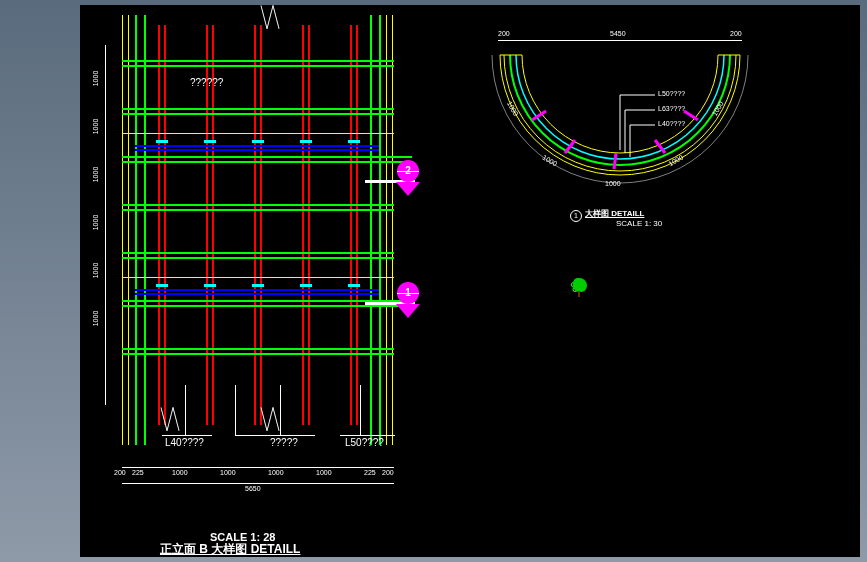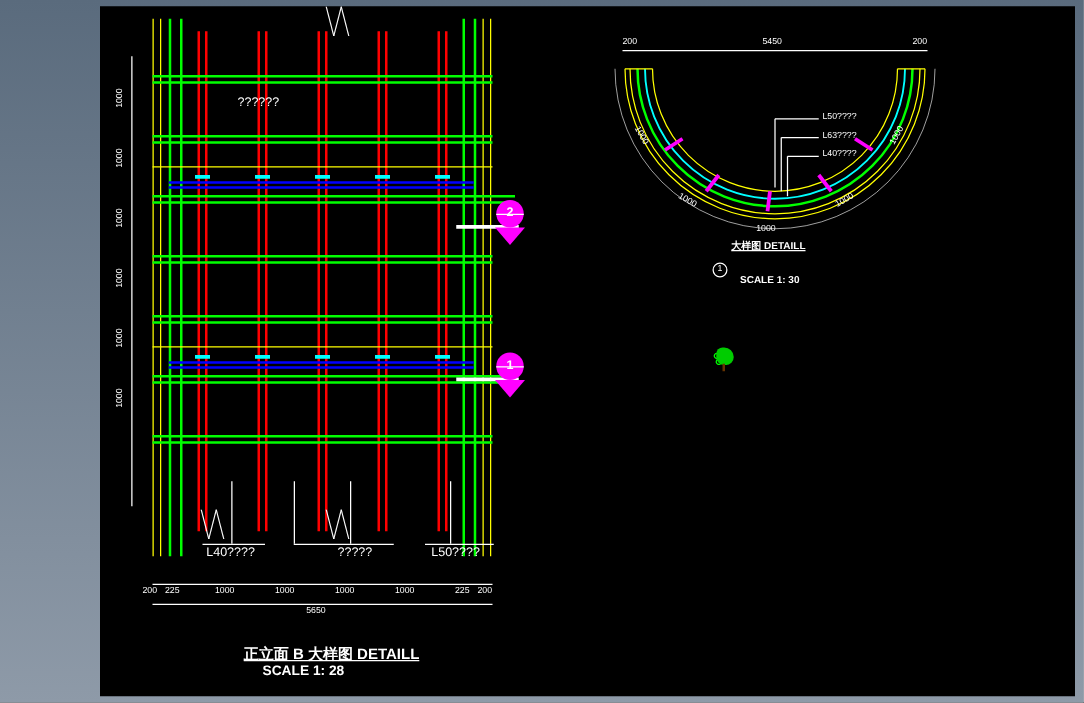--- a/index.html
+++ b/index.html
@@ -164,21 +164,21 @@
   <div class="label label-sm" style="left:34px; top:464px;">200</div>
   <div class="label label-sm" style="left:52px; top:464px;">225</div>
   <div class="label label-sm" style="left:92px; top:464px;">1000</div>
   <div class="label label-sm" style="left:140px; top:464px;">1000</div>
   <div class="label label-sm" style="left:188px; top:464px;">1000</div>
   <div class="label label-sm" style="left:236px; top:464px;">1000</div>
   <div class="label label-sm" style="left:284px; top:464px;">225</div>
   <div class="label label-sm" style="left:302px; top:464px;">200</div>
   <div class="label label-sm" style="left:165px; top:480px;">5650</div>
 
-  <div class="title" style="left:80px; top:510px;margin-left:35px;">正立面 B 大样图  DETAILL</div>
+  <div class="title" style="left:80px; top:536px;">正立面 B 大样图  DETAILL</div>
   <div class="subtitle" style="left:130px; top:526px;">SCALE 1: 28</div>
 
   <svg style="position:absolute; left:400px; top:30px; width:280px; height:180px;">
 
     <path d="M 20 20 A 120 120 0 0 0 260 20" stroke="#ffff00" stroke-width="1" fill="none"></path>
     <path d="M 24 20 A 116 116 0 0 0 256 20" stroke="#ffff00" stroke-width="1" fill="none"></path>
 
     <path d="M 30 20 A 110 110 0 0 0 250 20" stroke="#00ff00" stroke-width="2" fill="none"></path>
 
     <path d="M 36 20 A 104 104 0 0 0 244 20" stroke="#00ffff" stroke-width="1.5" fill="none"></path>
@@ -213,20 +213,20 @@
   <div class="label label-sm" style="left:462px; top:152px; transform:rotate(30deg);">1000</div>
   <div class="label label-sm" style="left:525px; top:175px;">1000</div>
   <div class="label label-sm" style="left:588px; top:152px; transform:rotate(-30deg);">1000</div>
   <div class="label label-sm" style="left:630px; top:100px; transform:rotate(-60deg);">1000</div>
 
   <div class="label label-sm" style="left:578px; top:85px;">L50????</div>
   <div class="label label-sm" style="left:578px; top:100px;">L63????</div>
   <div class="label label-sm" style="left:578px; top:115px;">L40????</div>
 
   <div style="position:absolute; left:490px; top:205px; width:10px; height:10px; border-radius:50%; border:1px solid #fff; color:#fff; font-size:7px; text-align:center; line-height:10px;">1</div>
-  <div class="label" style="left:505px; top:186px; font-size:8px; font-weight:bold; text-decoration:underline;text-align:right;">大样图  DETAILL</div>
-  <div class="label" style="left:512px; top:214px; font-size:8px; font-weight:bold;">SCALE 1: 30</div>
+  <div class="label" style="left:505px; top:203px; font-size:8px; font-weight:bold; text-decoration:underline;text-align:right;">大样图  DETAILL</div>
+  <div class="label" style="left:536px; top:214px; font-size:8px; font-weight:normal;">SCALE 1: 30</div>
 
   <div class="tree" style="left:490px; top:270px;">❀</div>
   <div style="position:absolute; left:493px; top:273px; width:14px; height:14px; background:#00cc00; border-radius:40% 60% 50% 50%;"></div>
   <div style="position:absolute; left:498px; top:286px; width:2px; height:6px; background:#663300;"></div>
 
 </div>
 
 </body></html>

